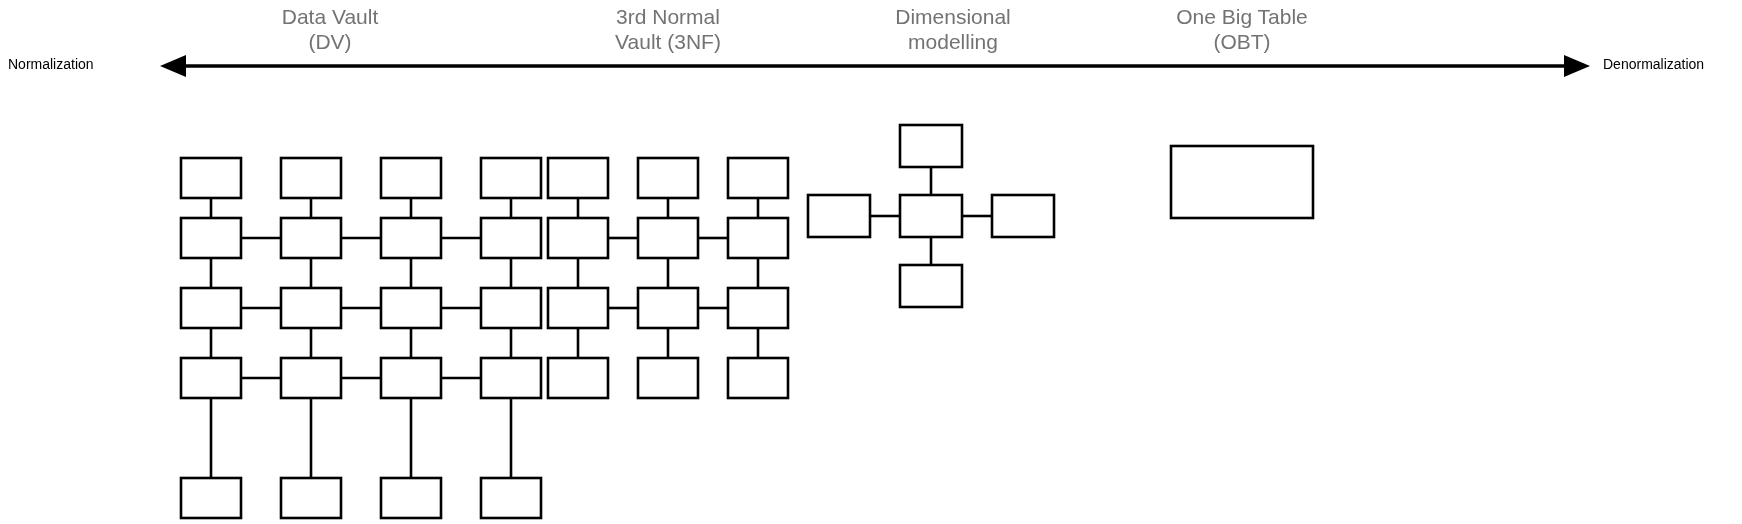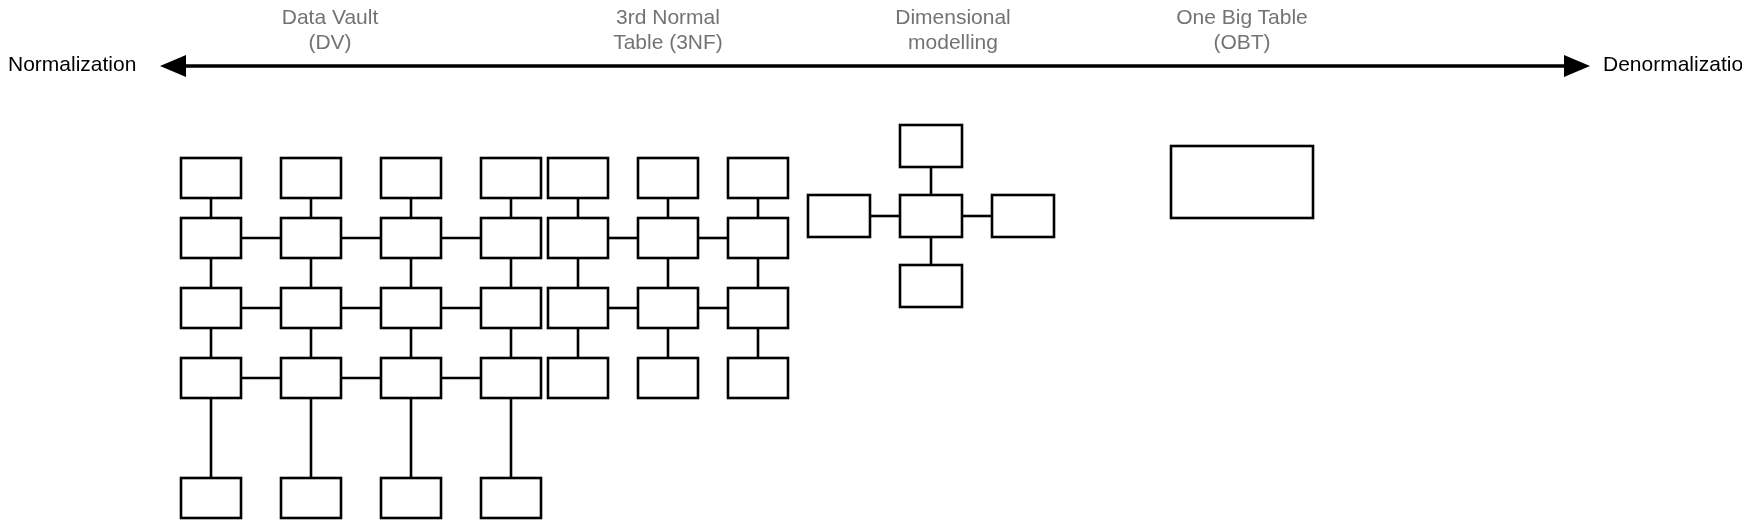--- a/index.html
+++ b/index.html
@@ -14,21 +14,21 @@
     font-family: "Liberation Sans", sans-serif;
     color: #000000;
   }
   #canvas {
     position: relative;
     width: 1742px;
     height: 524px;
   }
   .axis-label {
     position: absolute;
-    font-size: 21px;
+    font-size: 14px;
     line-height: 24px;
     color: #000;
     white-space: nowrap;
   }
   #label-normalization { left: 8px; top: 52px; }
   #label-denormalization { left: 1603px; top: 52px; }
 
   .stage-label {
     position: absolute;
     font-size: 21px;
@@ -81,21 +81,21 @@
   <svg id="axis-arrow" viewBox="0 0 1430 32">
     <line x1="18" y1="16" x2="1412" y2="16" stroke="#000" stroke-width="3.4"></line>
     <polygon points="0,16 26,5 26,27" fill="#000"></polygon>
     <polygon points="1430,16 1404,5 1404,27" fill="#000"></polygon>
   </svg>
 
   <div class="stage-label" style="left:230px; top:4px; width:200px;">Data Vault
 (DV)</div>
 
   <div class="stage-label" style="left:568px; top:4px; width:200px;">3rd Normal
-Table (3NF)</div>
+Vault (3NF)</div>
 
   <div class="stage-label" style="left:853px; top:4px; width:200px;">Dimensional
 modelling</div>
 
   <div class="stage-label" style="left:1142px; top:4px; width:200px;">One Big Table
 (OBT)</div>
 
   <svg class="diagram-svg" id="models-svg" viewBox="0 0 1742 524">
       <g>
         <line x1="211" y1="198" x2="211" y2="218" class="connector"></line>

